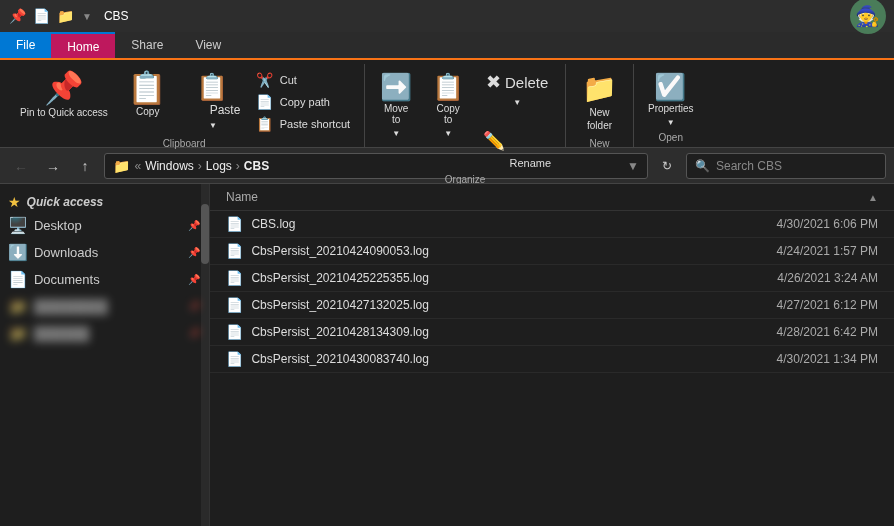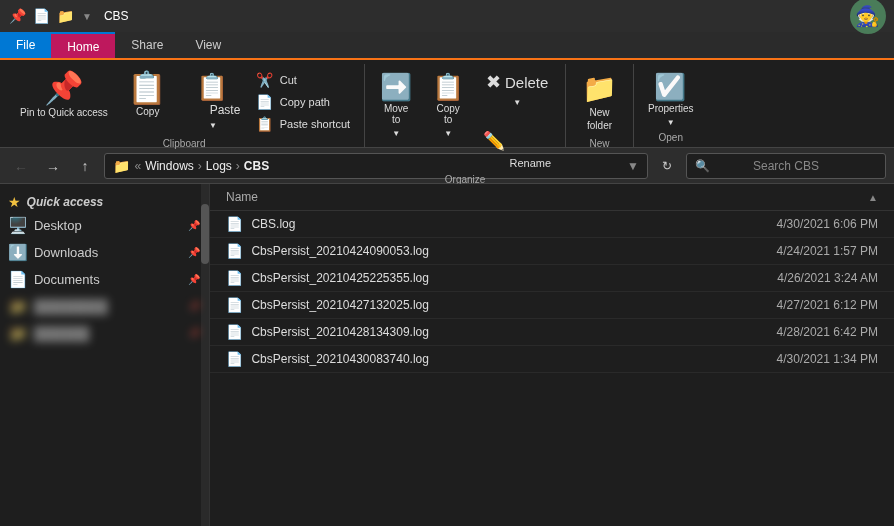--- a/index.html
+++ b/index.html
@@ -508,21 +508,21 @@
     <span class="path-part">Windows</span>
     <span class="path-separator">›</span>
     <span class="path-part">Logs</span>
     <span class="path-separator">›</span>
     <span class="path-part" style="font-weight:600;">CBS</span>
     <span class="address-chevron">▼</span>
   </div>
   <div class="refresh-btn">↻</div>
   <div class="search-box">
     <span>🔍</span>
-    <span style="color:#888;margin-left:37px;">Search CBS</span>
+    <span style="color:#888;">Search CBS</span>
   </div>
 </div>
 
 <div class="main-area">
 
   <div class="sidebar">
     <div class="sidebar-scroll-track">
       <div class="sidebar-scroll-thumb"></div>
     </div>
 

